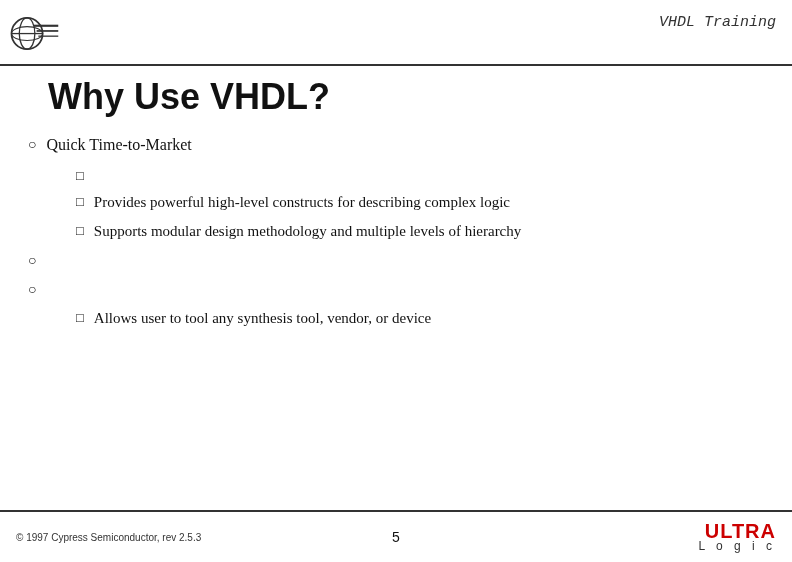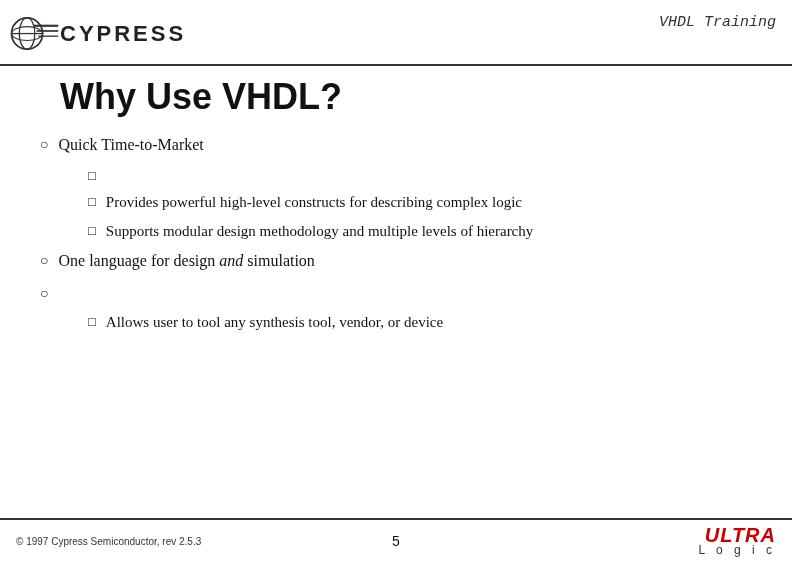--- a/index.html
+++ b/index.html
@@ -39,21 +39,21 @@
     .header-title {
       font-size: 15px;
       font-style: italic;
       color: #333;
       margin-top: 6px;
       font-family: Liberation Mono, monospace;
     }
 
     
     .main-content {
-      padding: 10px 40px 0 40px;
+      padding: 10px 40px 0 28px;
     }
 
     .slide-title {
       font-size: 36px;
       font-weight: bold;
       color: #111;
       margin-bottom: 16px;
       margin-left: 20px;
       font-family: Arial, sans-serif;
     }
@@ -102,21 +102,21 @@
     .footer {
       position: absolute;
       bottom: 0;
       left: 0;
       right: 0;
       border-top: 2px solid #333;
       display: flex;
       justify-content: space-between;
       align-items: center;
       padding: 19px 16px;
-      height: 44px;
+      height: 52px;
     }
 
     .footer-copyright {
       font-size: 10px;
       color: #333;
       font-family: Arial, sans-serif;
     }
 
     .footer-page {
       font-size: 14px;
@@ -129,21 +129,20 @@
 
     .footer-logo {
       display: flex;
       flex-direction: column;
       align-items: flex-end;
     }
 
     .ultra-logo {
       font-size: 20px;
       font-weight: bold;
-      font-style: italic;
       color: #cc0000;
       font-family: Arial, sans-serif;
       letter-spacing: 1px;
       line-height: 1;
     }
 
     .ultra-logo-sub {
       font-size: 12px;
       color: #333;
       font-family: Arial, sans-serif;
@@ -168,21 +167,20 @@
       <ellipse cx="22" cy="27" rx="18" ry="18" fill="none" stroke="#333" stroke-width="2"></ellipse>
 
       <ellipse cx="22" cy="27" rx="9" ry="18" fill="none" stroke="#333" stroke-width="1.5"></ellipse>
       <line x1="4" y1="27" x2="40" y2="27" stroke="#333" stroke-width="1.5"></line>
       <ellipse cx="22" cy="27" rx="18" ry="8" fill="none" stroke="#333" stroke-width="1.2"></ellipse>
 
       <line x1="30" y1="18" x2="58" y2="18" stroke="#333" stroke-width="2.5"></line>
       <line x1="33" y1="24" x2="58" y2="24" stroke="#333" stroke-width="2"></line>
       <line x1="35" y1="30" x2="58" y2="30" stroke="#333" stroke-width="1.5"></line>
     </svg>
-    <span class="logo-text">CYPRESS</span>
   </div>
   <div class="header-title">VHDL Training</div>
 </div>
 
 <div class="main-content">
 
   <div class="slide-title">Why Use VHDL?</div>
 
   <div class="bullet-circle">
     <span class="bullet-marker">○</span>
@@ -198,23 +196,20 @@
     <span class="bullet-text">Provides powerful high-level constructs for describing complex logic</span>
   </div>
 
   <div class="bullet-square">
     <span class="bullet-marker">□</span>
     <span class="bullet-text">Supports modular design methodology and multiple levels of hierarchy</span>
   </div>
 
   <div class="bullet-circle">
     <span class="bullet-marker">○</span>
-    <span class="bullet-text">
-      <span>One language for design </span><em>and</em><span> simulation</span>
-    </span>
   </div>
 
   <div class="bullet-circle">
     <span class="bullet-marker">○</span>
   </div>
 
   <div class="bullet-square">
     <span class="bullet-marker">□</span>
     <span class="bullet-text">Allows user to tool any synthesis tool, vendor, or device</span>
   </div>

